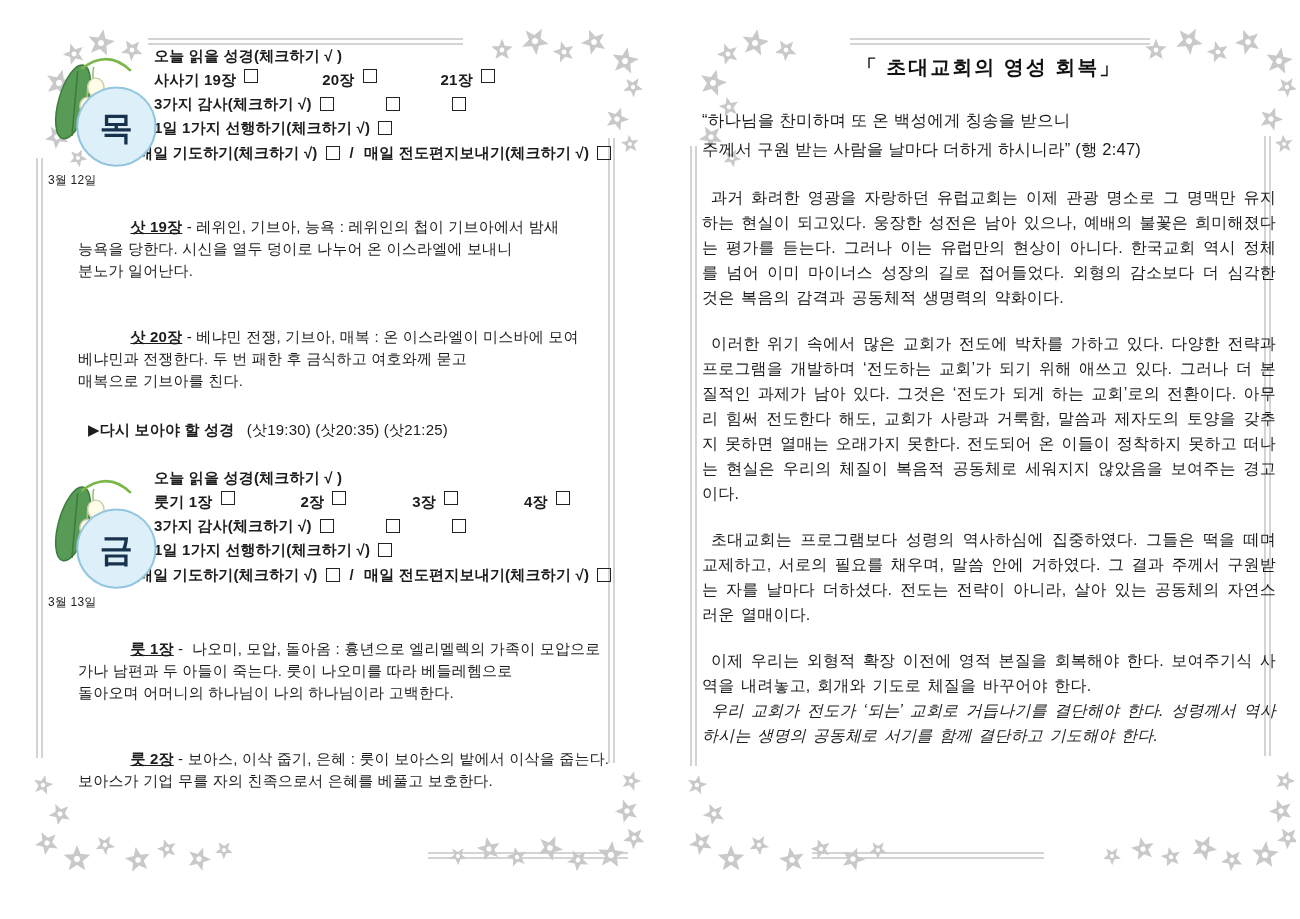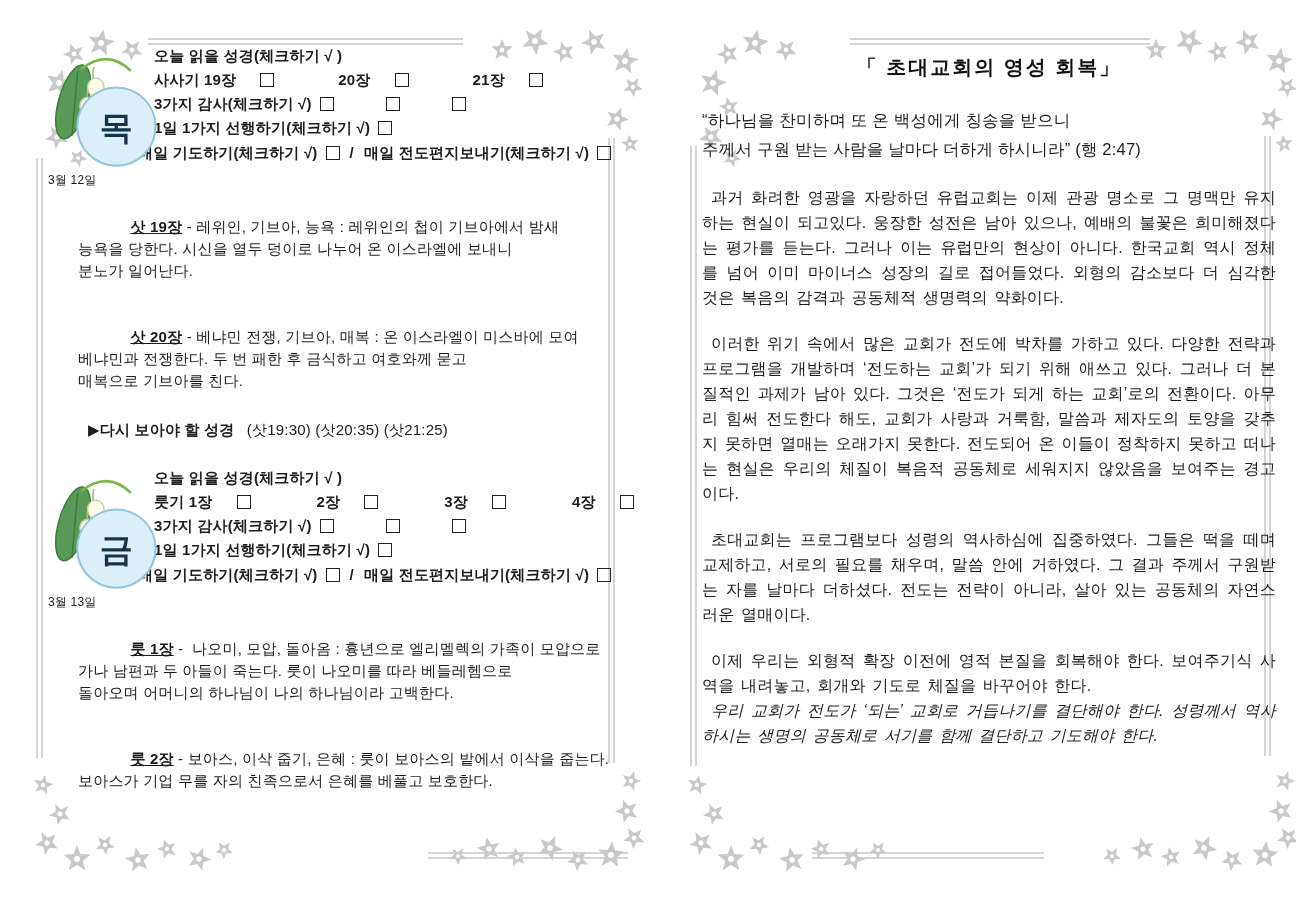--- a/index.html
+++ b/index.html
@@ -22,21 +22,21 @@
   .lace{position:absolute;}
 
   
   .day-section{position:relative;}
   .day-header{position:relative;min-height:96px;}
   .day-svg{position:absolute;left:2px;top:-4px;width:118px;height:134px;}
   .chk-rows{margin-left:112px;font-weight:700;}
   .chk-row{display:flex;align-items:center;height:24px;white-space:nowrap;}
   .cb{display:inline-block;width:12px;height:12px;border:1.6px solid #222;margin-left:8px;flex:0 0 auto;}
   .readings{display:flex;align-items:center;}
-  .readings .rd{display:flex;align-items:center;gap:16px;}
+  .readings .rd{display:flex;}
   .g64 .rd + .rd{margin-left:64px;}
   .g42 .rd + .rd{margin-left:66px;}
   .thanks .cb + .cb{margin-left:52px;}
   .daily-row{display:flex;align-items:center;height:25px;margin-left:96px;font-weight:700;white-space:nowrap;}
   .daily-sep{margin:0 10px;font-weight:700;}
   .date-heading{margin:3px 0 2px 6px;height:24px;line-height:24px;font-size:12px;}
   .entries{margin-top:1px;}
   .entry{padding-left:36px;text-indent:-45px;white-space:pre-wrap;line-height:22px;}
   .entry .ref{font-weight:700;text-decoration:underline;}
   .review{margin:4px 0 0 2px;height:24px;line-height:24px;white-space:nowrap;}

